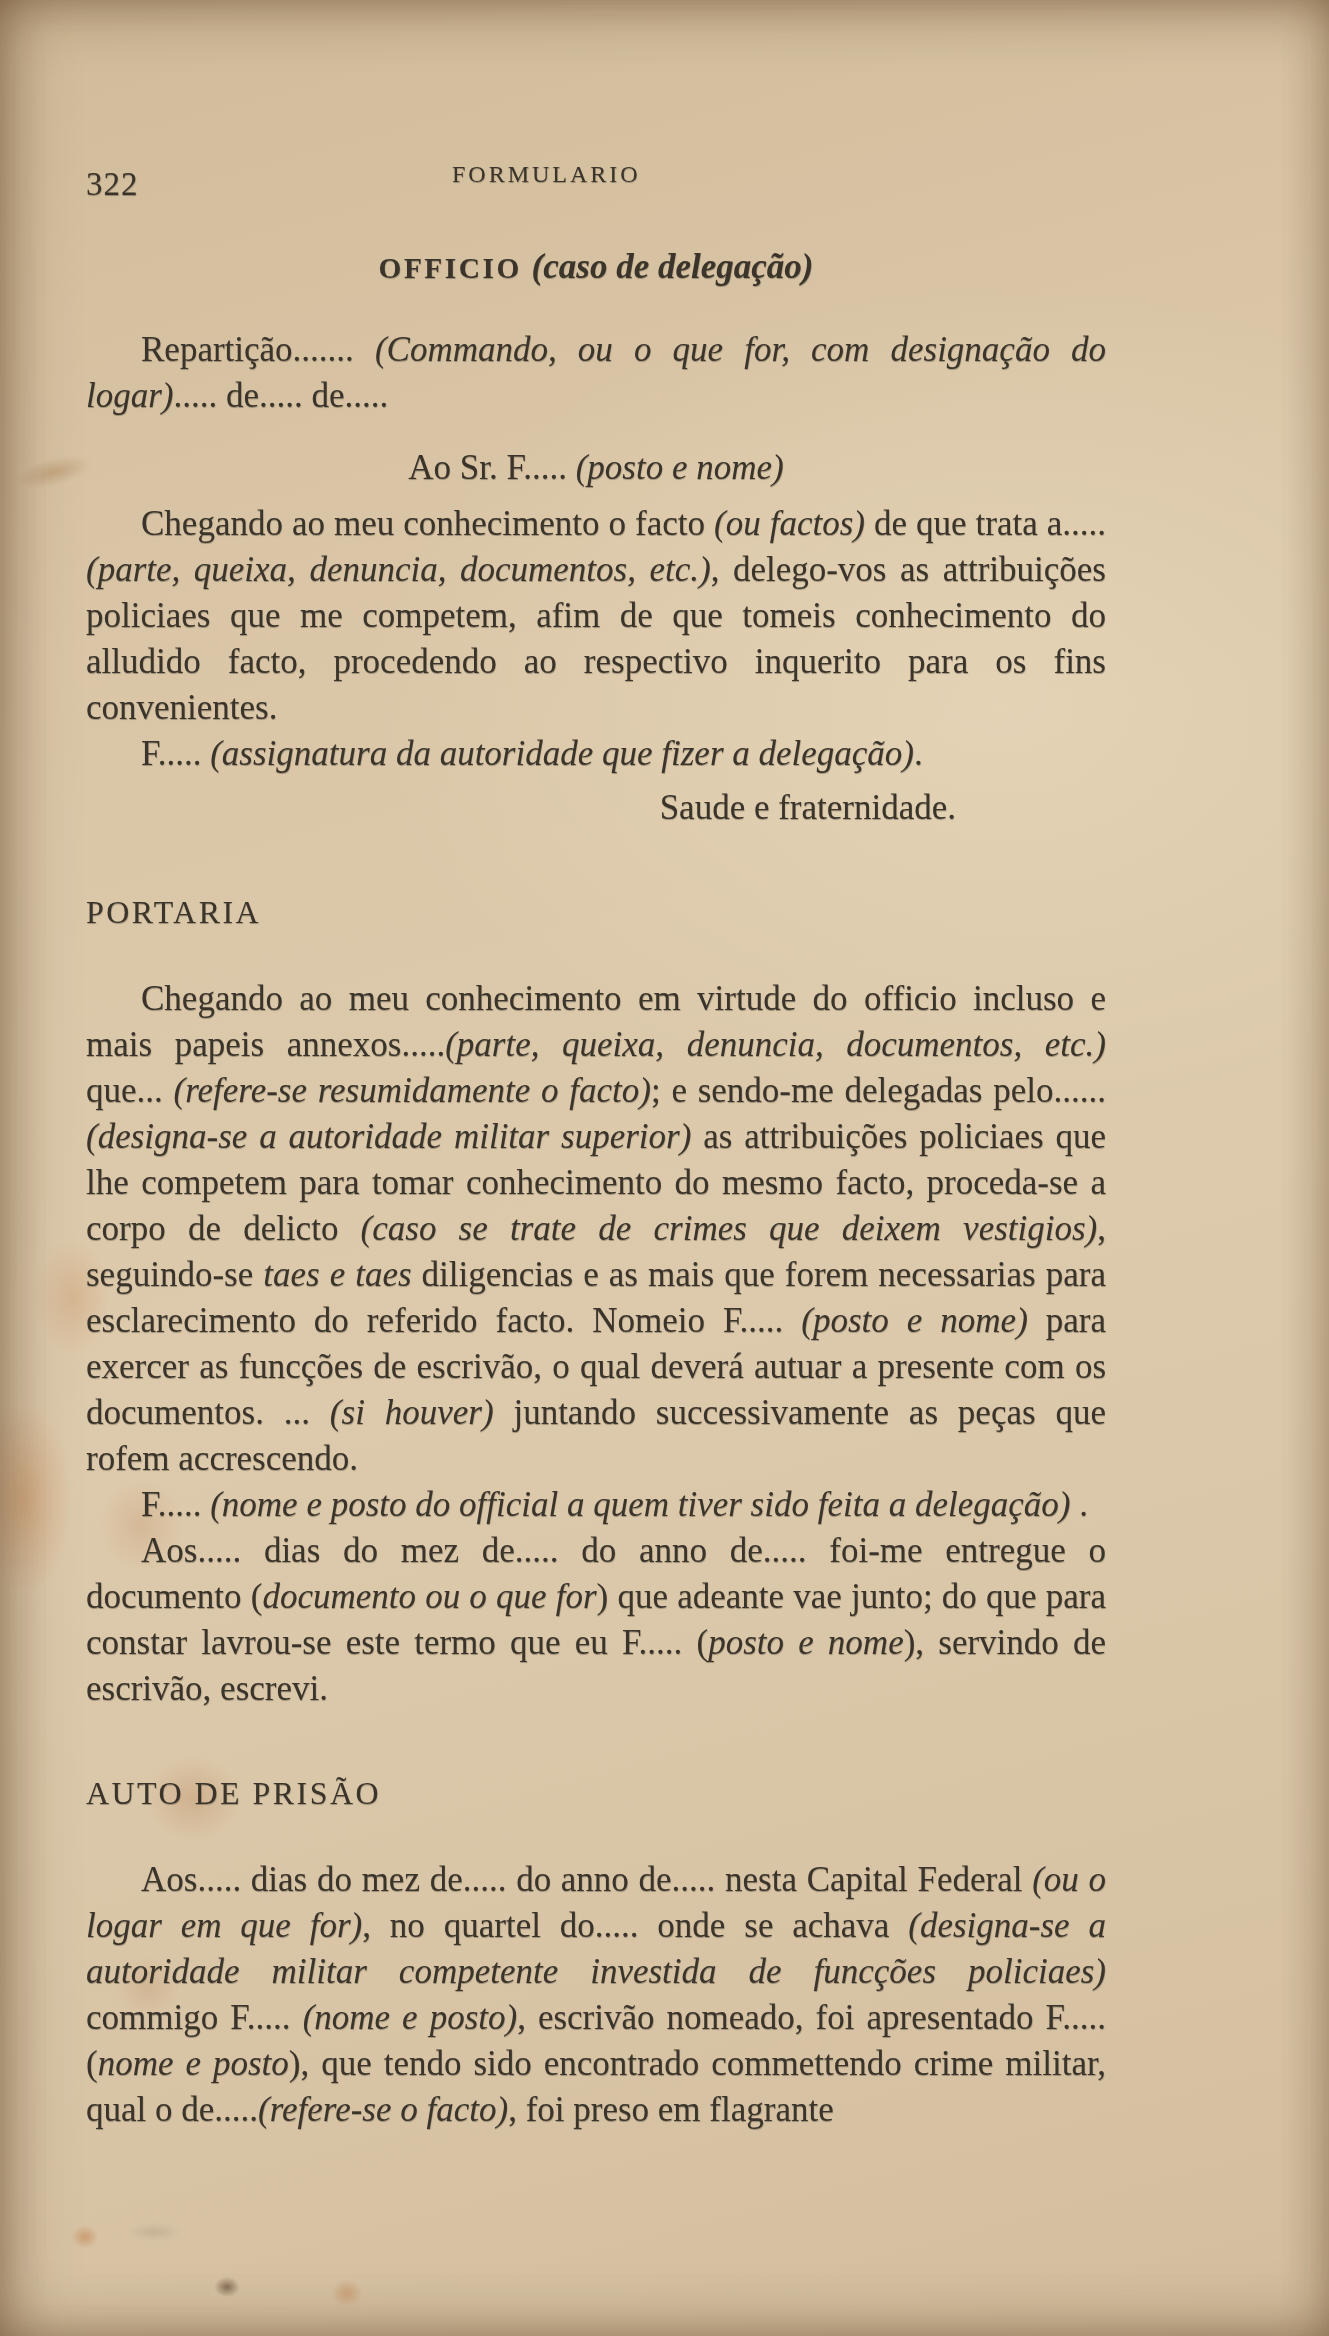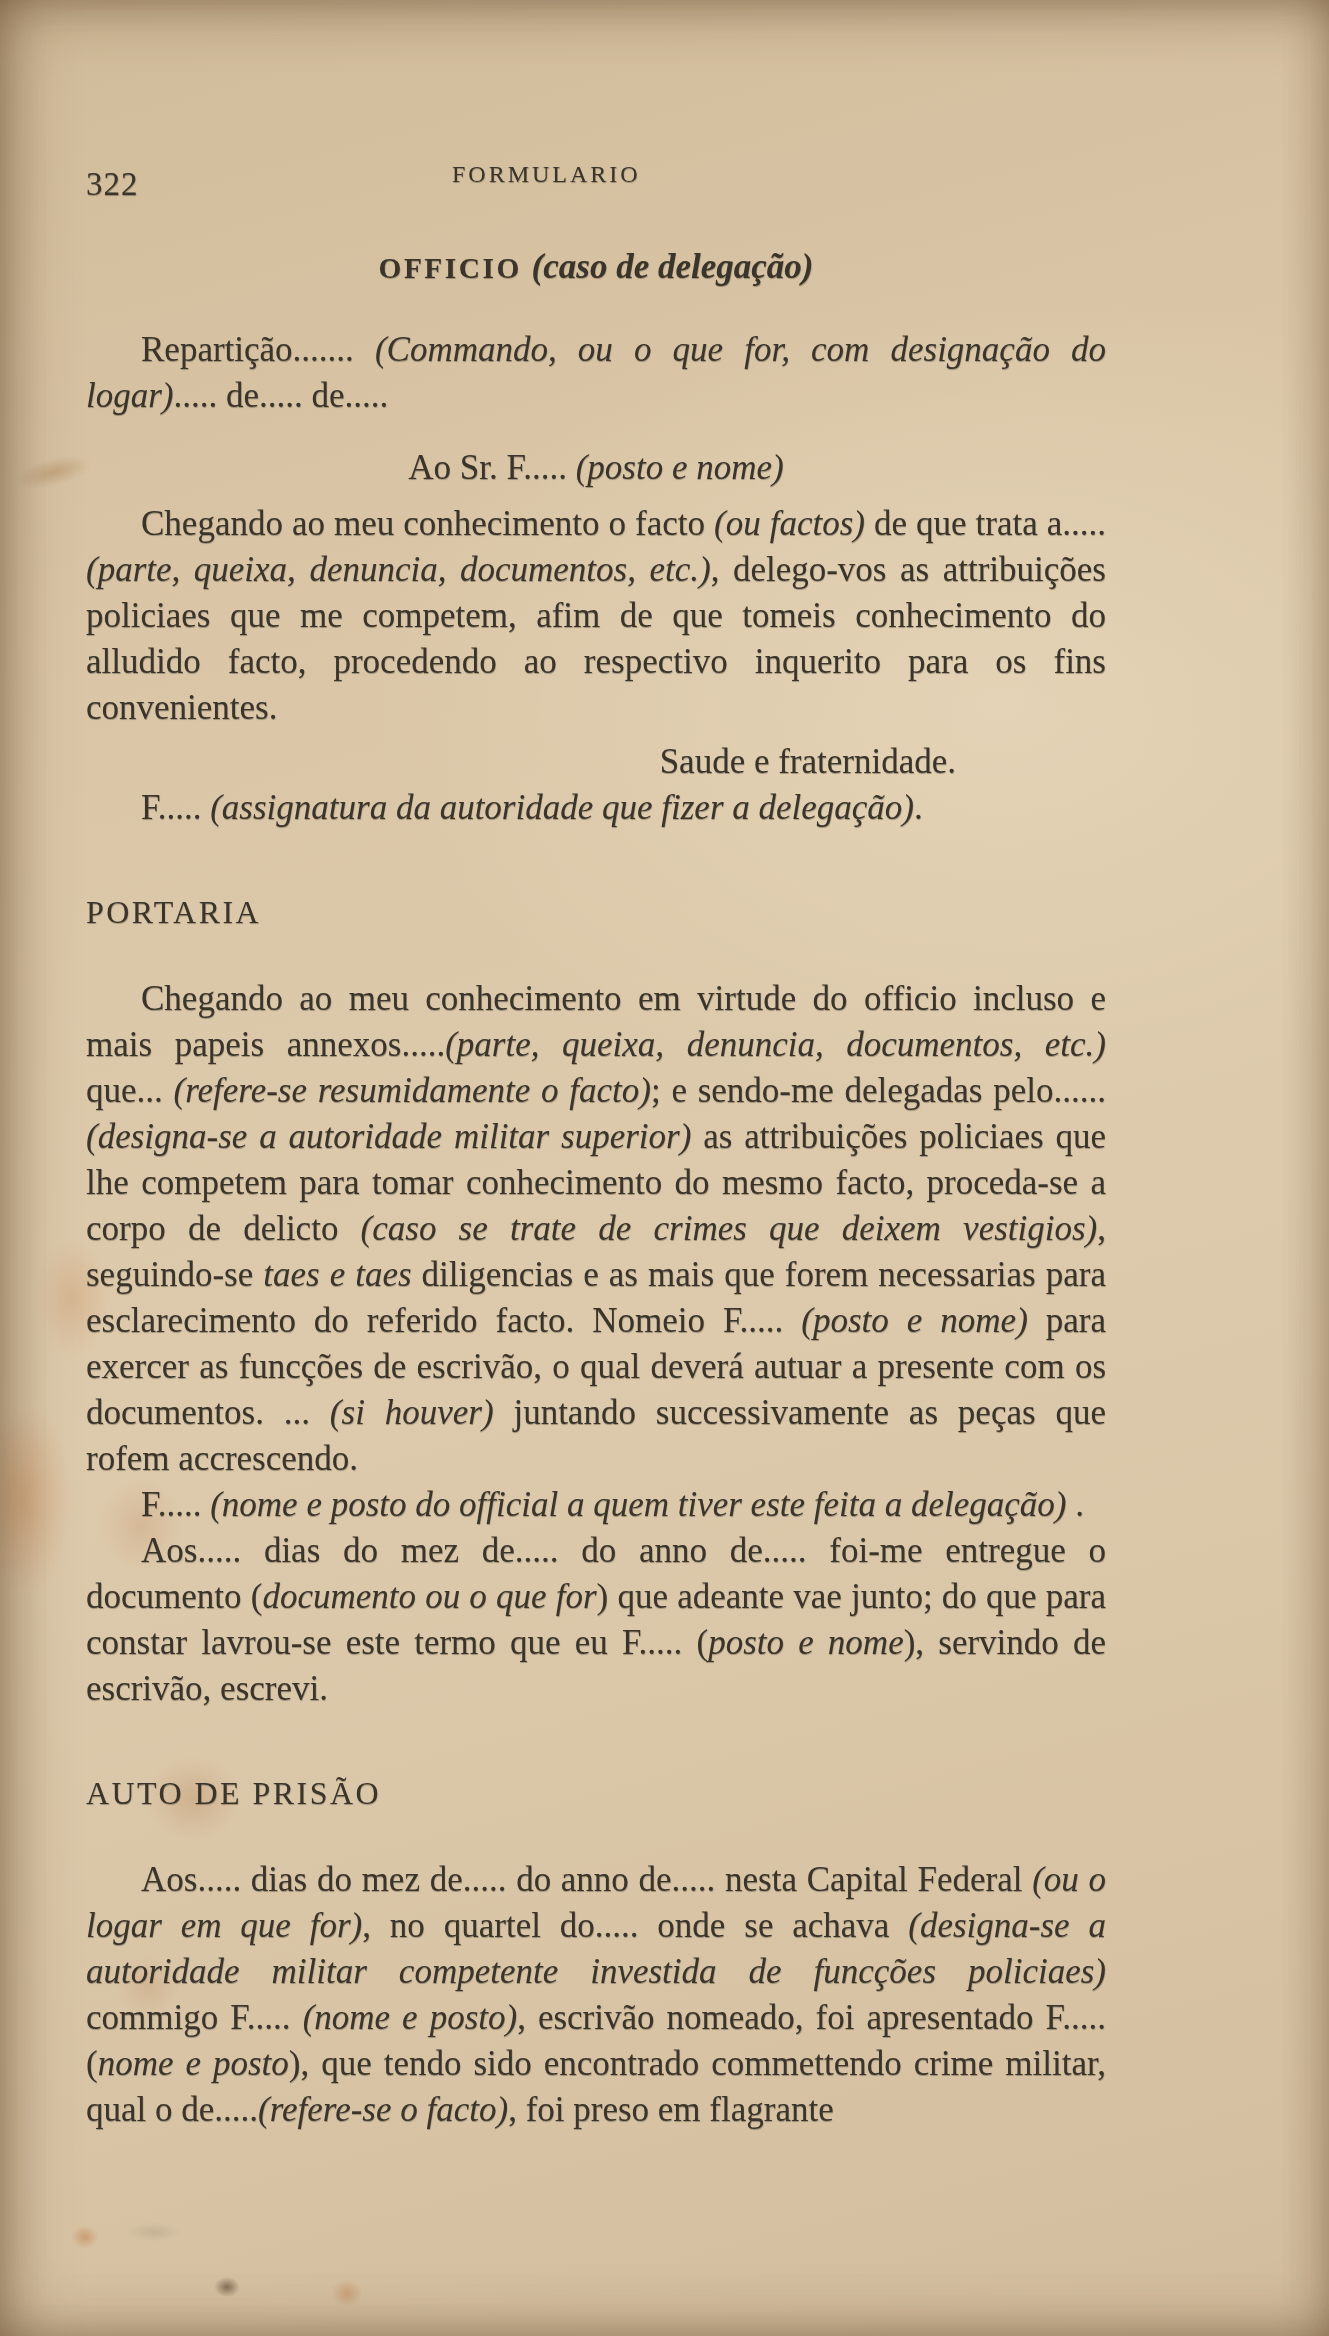--- a/index.html
+++ b/index.html
@@ -87,22 +87,22 @@
   <header>
     <span class="pagenum">322</span>
     <span class="runhead">FORMULARIO</span>
   </header>
 
   <main id="content">
       <h2 class="blk title"><span class="r-c">OFFICIO </span><span class="r-i">(caso de delegação)</span></h2>
       <p class="blk para"><span class="r-n">Repartição....... </span><span class="r-i">(Commando, ou o que for, com designação do logar)</span><span class="r-n">..... de..... de.....</span></p>
       <p class="blk center"><span class="r-n">Ao Sr. F..... </span><span class="r-i">(posto e nome)</span></p>
       <p class="blk para"><span class="r-n">Chegando ao meu conhecimento o facto </span><span class="r-i">(ou factos)</span><span class="r-n"> de que trata a..... </span><span class="r-i">(parte, queixa, denuncia, documentos, etc.)</span><span class="r-n">, delego-vos as attribuições policiaes que me competem, afim de que tomeis conhecimento do alludido facto, procedendo ao respectivo inquerito para os fins convenientes.</span></p>
+      <p class="blk para"><span class="r-n">F..... </span><span class="r-i">(assignatura da autoridade que fizer a delegação)</span><span class="r-n">.</span></p>
       <p class="blk right"><span class="r-n">Saude e fraternidade.</span></p>
-      <p class="blk para"><span class="r-n">F..... </span><span class="r-i">(assignatura da autoridade que fizer a delegação)</span><span class="r-n">.</span></p>
       <h2 class="blk heading"><span class="r-c">PORTARIA</span></h2>
       <p class="blk para"><span class="r-n">Chegando ao meu conhecimento em virtude do officio incluso e mais papeis annexos.....</span><span class="r-i">(parte, queixa, denuncia, documentos, etc.)</span><span class="r-n"> que... </span><span class="r-i">(refere-se resumidamente o facto)</span><span class="r-n">; e sendo-me delegadas pelo...... </span><span class="r-i">(designa-se a autoridade militar superior)</span><span class="r-n"> as attribuições policiaes que lhe competem para tomar conhecimento do mesmo facto, proceda-se a corpo de delicto </span><span class="r-i">(caso se trate de crimes que deixem vestigios)</span><span class="r-n">, seguindo-se </span><span class="r-i">taes e taes</span><span class="r-n"> diligencias e as mais que forem necessarias para esclarecimento do referido facto. Nomeio F..... </span><span class="r-i">(posto e nome)</span><span class="r-n"> para exercer as funcções de escrivão, o qual deverá autuar a presente com os documentos. ... </span><span class="r-i">(si houver)</span><span class="r-n"> juntando successivamente as peças que rofem accrescendo.</span></p>
-      <p class="blk para"><span class="r-n">F..... </span><span class="r-i">(nome e posto do official a quem tiver este feita a delegação)</span><span class="r-n"> .</span></p>
+      <p class="blk para"><span class="r-n">F..... </span><span class="r-i">(nome e posto do official a quem tiver sido feita a delegação)</span><span class="r-n"> .</span></p>
       <p class="blk para"><span class="r-n">Aos..... dias do mez de..... do anno de..... foi-me entregue o documento (</span><span class="r-i">documento ou o que for</span><span class="r-n">) que adeante vae junto; do que para constar lavrou-se este termo que eu F..... (</span><span class="r-i">posto e nome</span><span class="r-n">), servindo de escrivão, escrevi.</span></p>
       <h2 class="blk heading"><span class="r-c">AUTO DE PRISÃO</span></h2>
       <p class="blk para"><span class="r-n">Aos..... dias do mez de..... do anno de..... nesta Capital Federal </span><span class="r-i">(ou o logar em que for)</span><span class="r-n">, no quartel do..... onde se achava </span><span class="r-i">(designa-se a autoridade militar competente investida de funcções policiaes)</span><span class="r-n"> commigo F..... </span><span class="r-i">(nome e posto)</span><span class="r-n">, escrivão nomeado, foi apresentado F..... (</span><span class="r-i">nome e posto</span><span class="r-n">), que tendo sido encontrado commettendo crime militar, qual o de.....</span><span class="r-i">(refere-se o facto)</span><span class="r-n">, foi preso em flagrante</span></p>
     </main>
 </div>
 
 </body></html>

